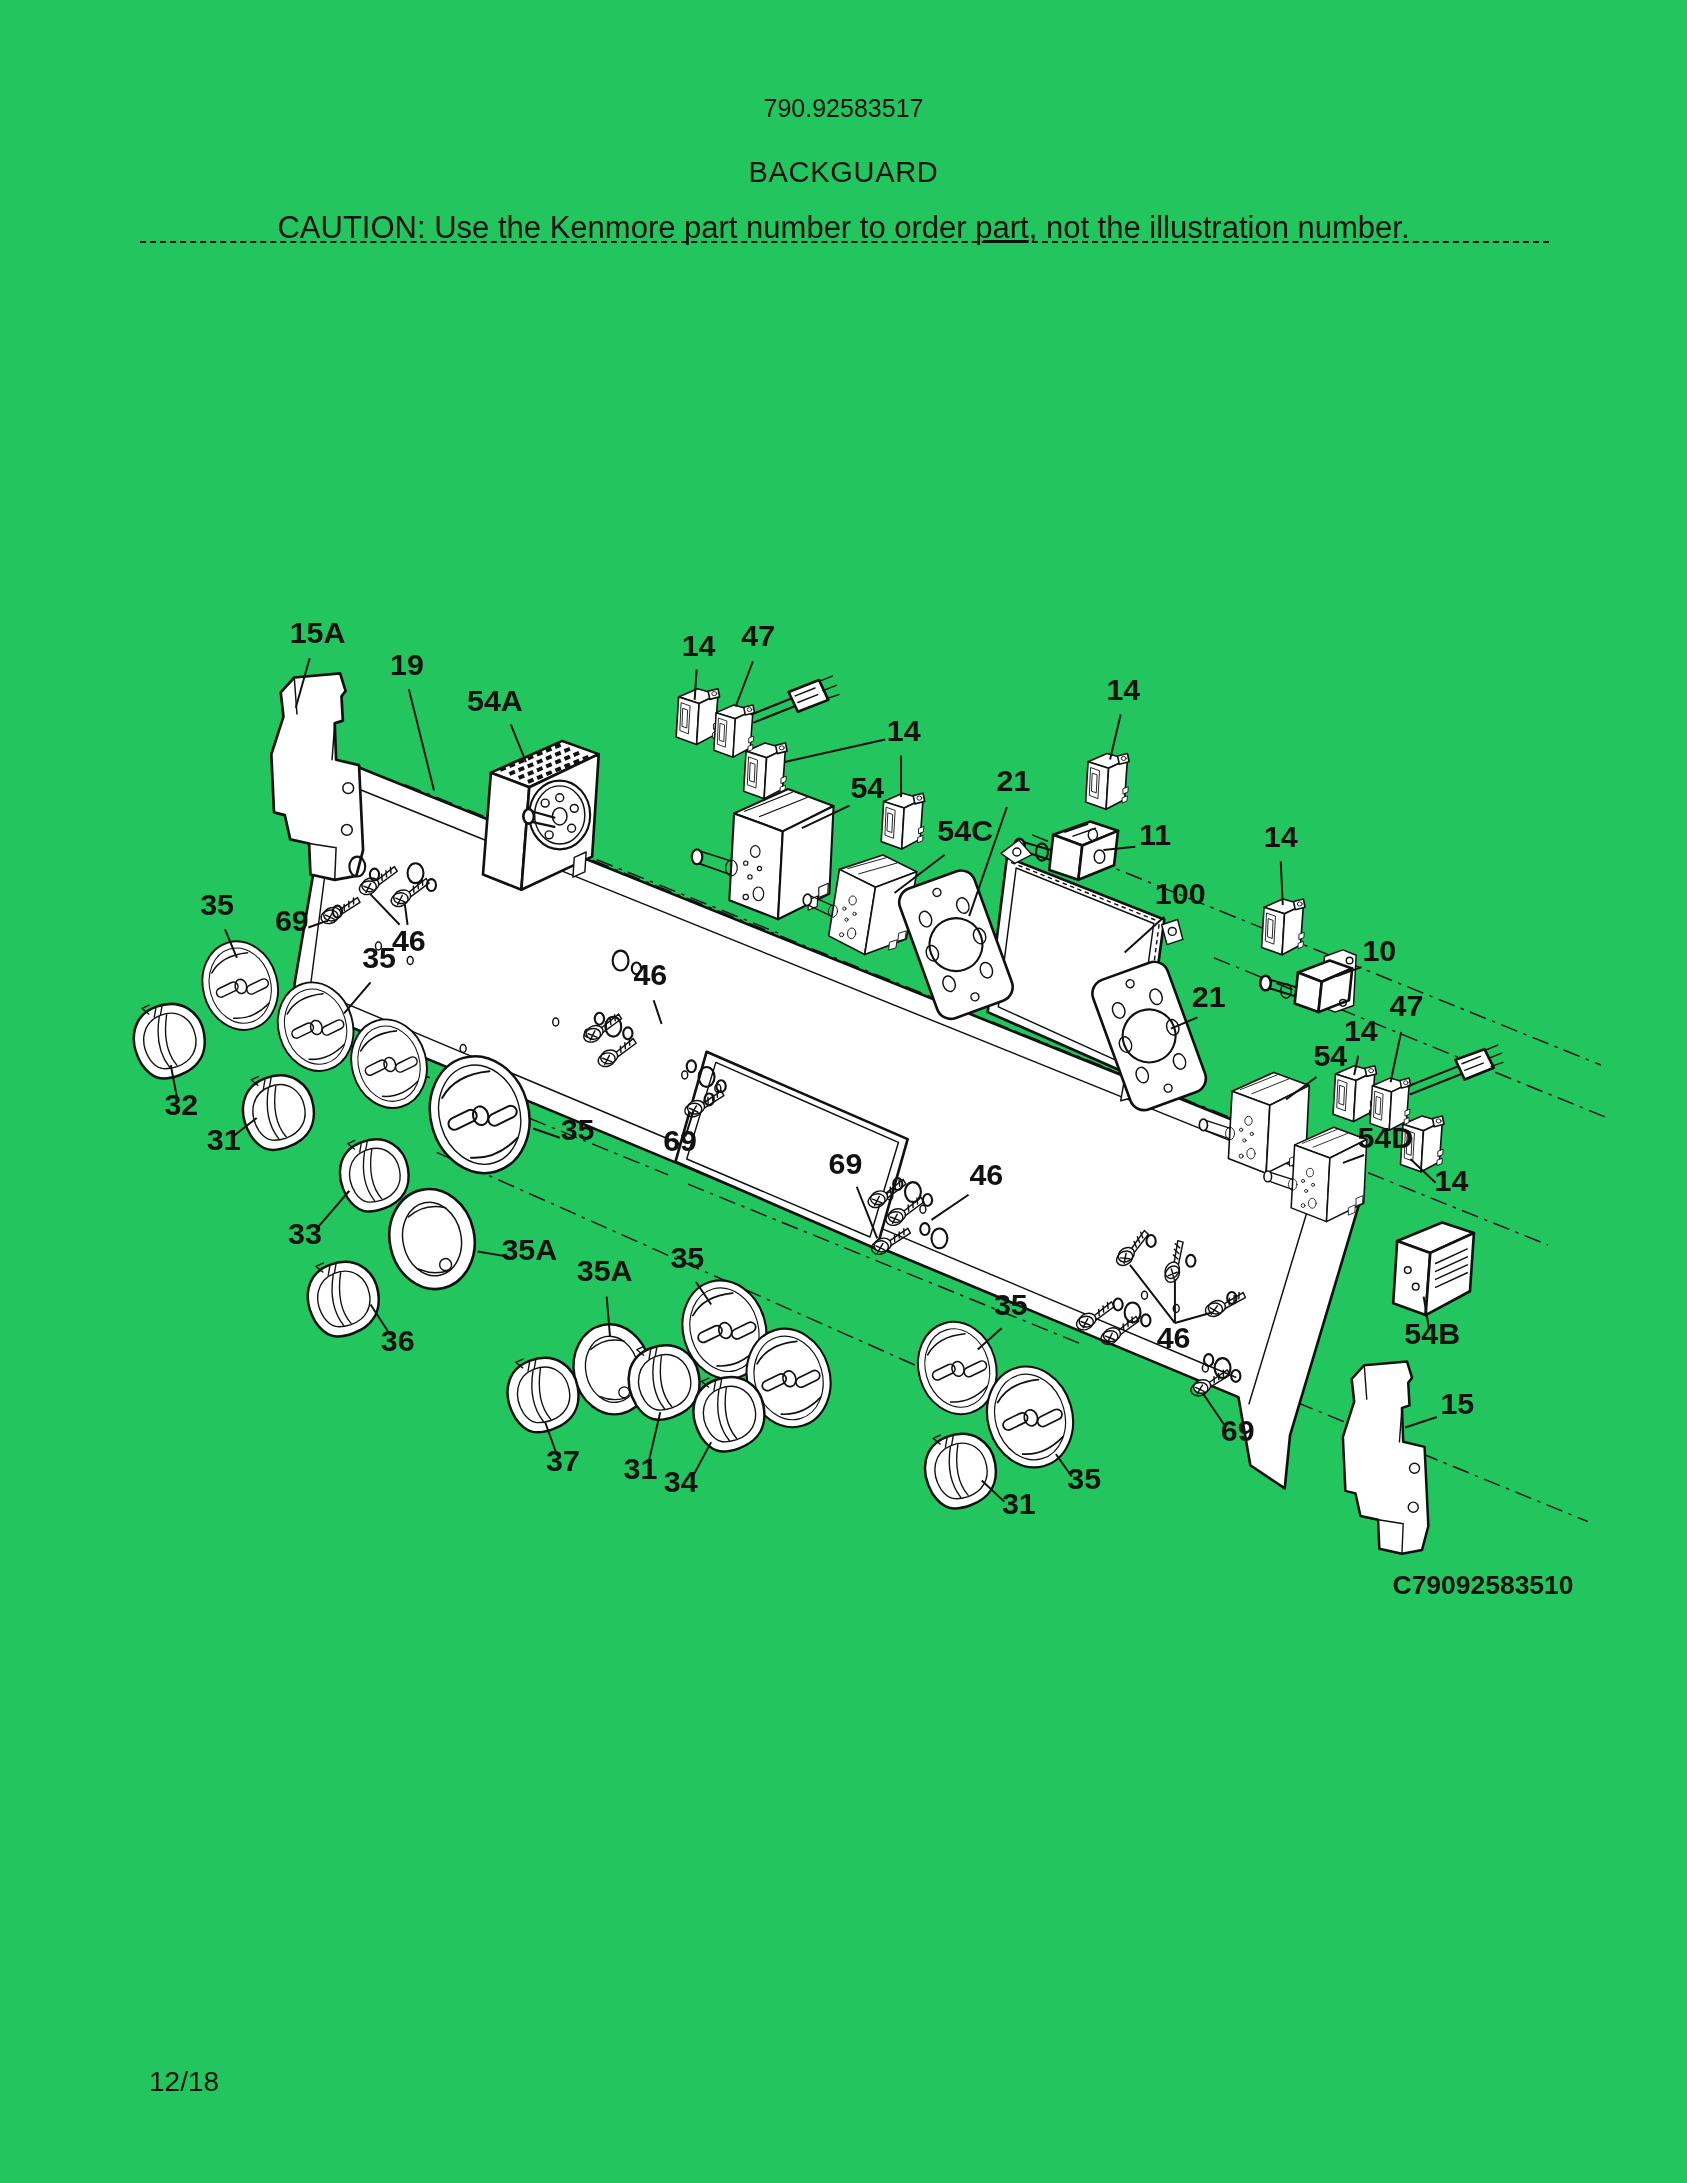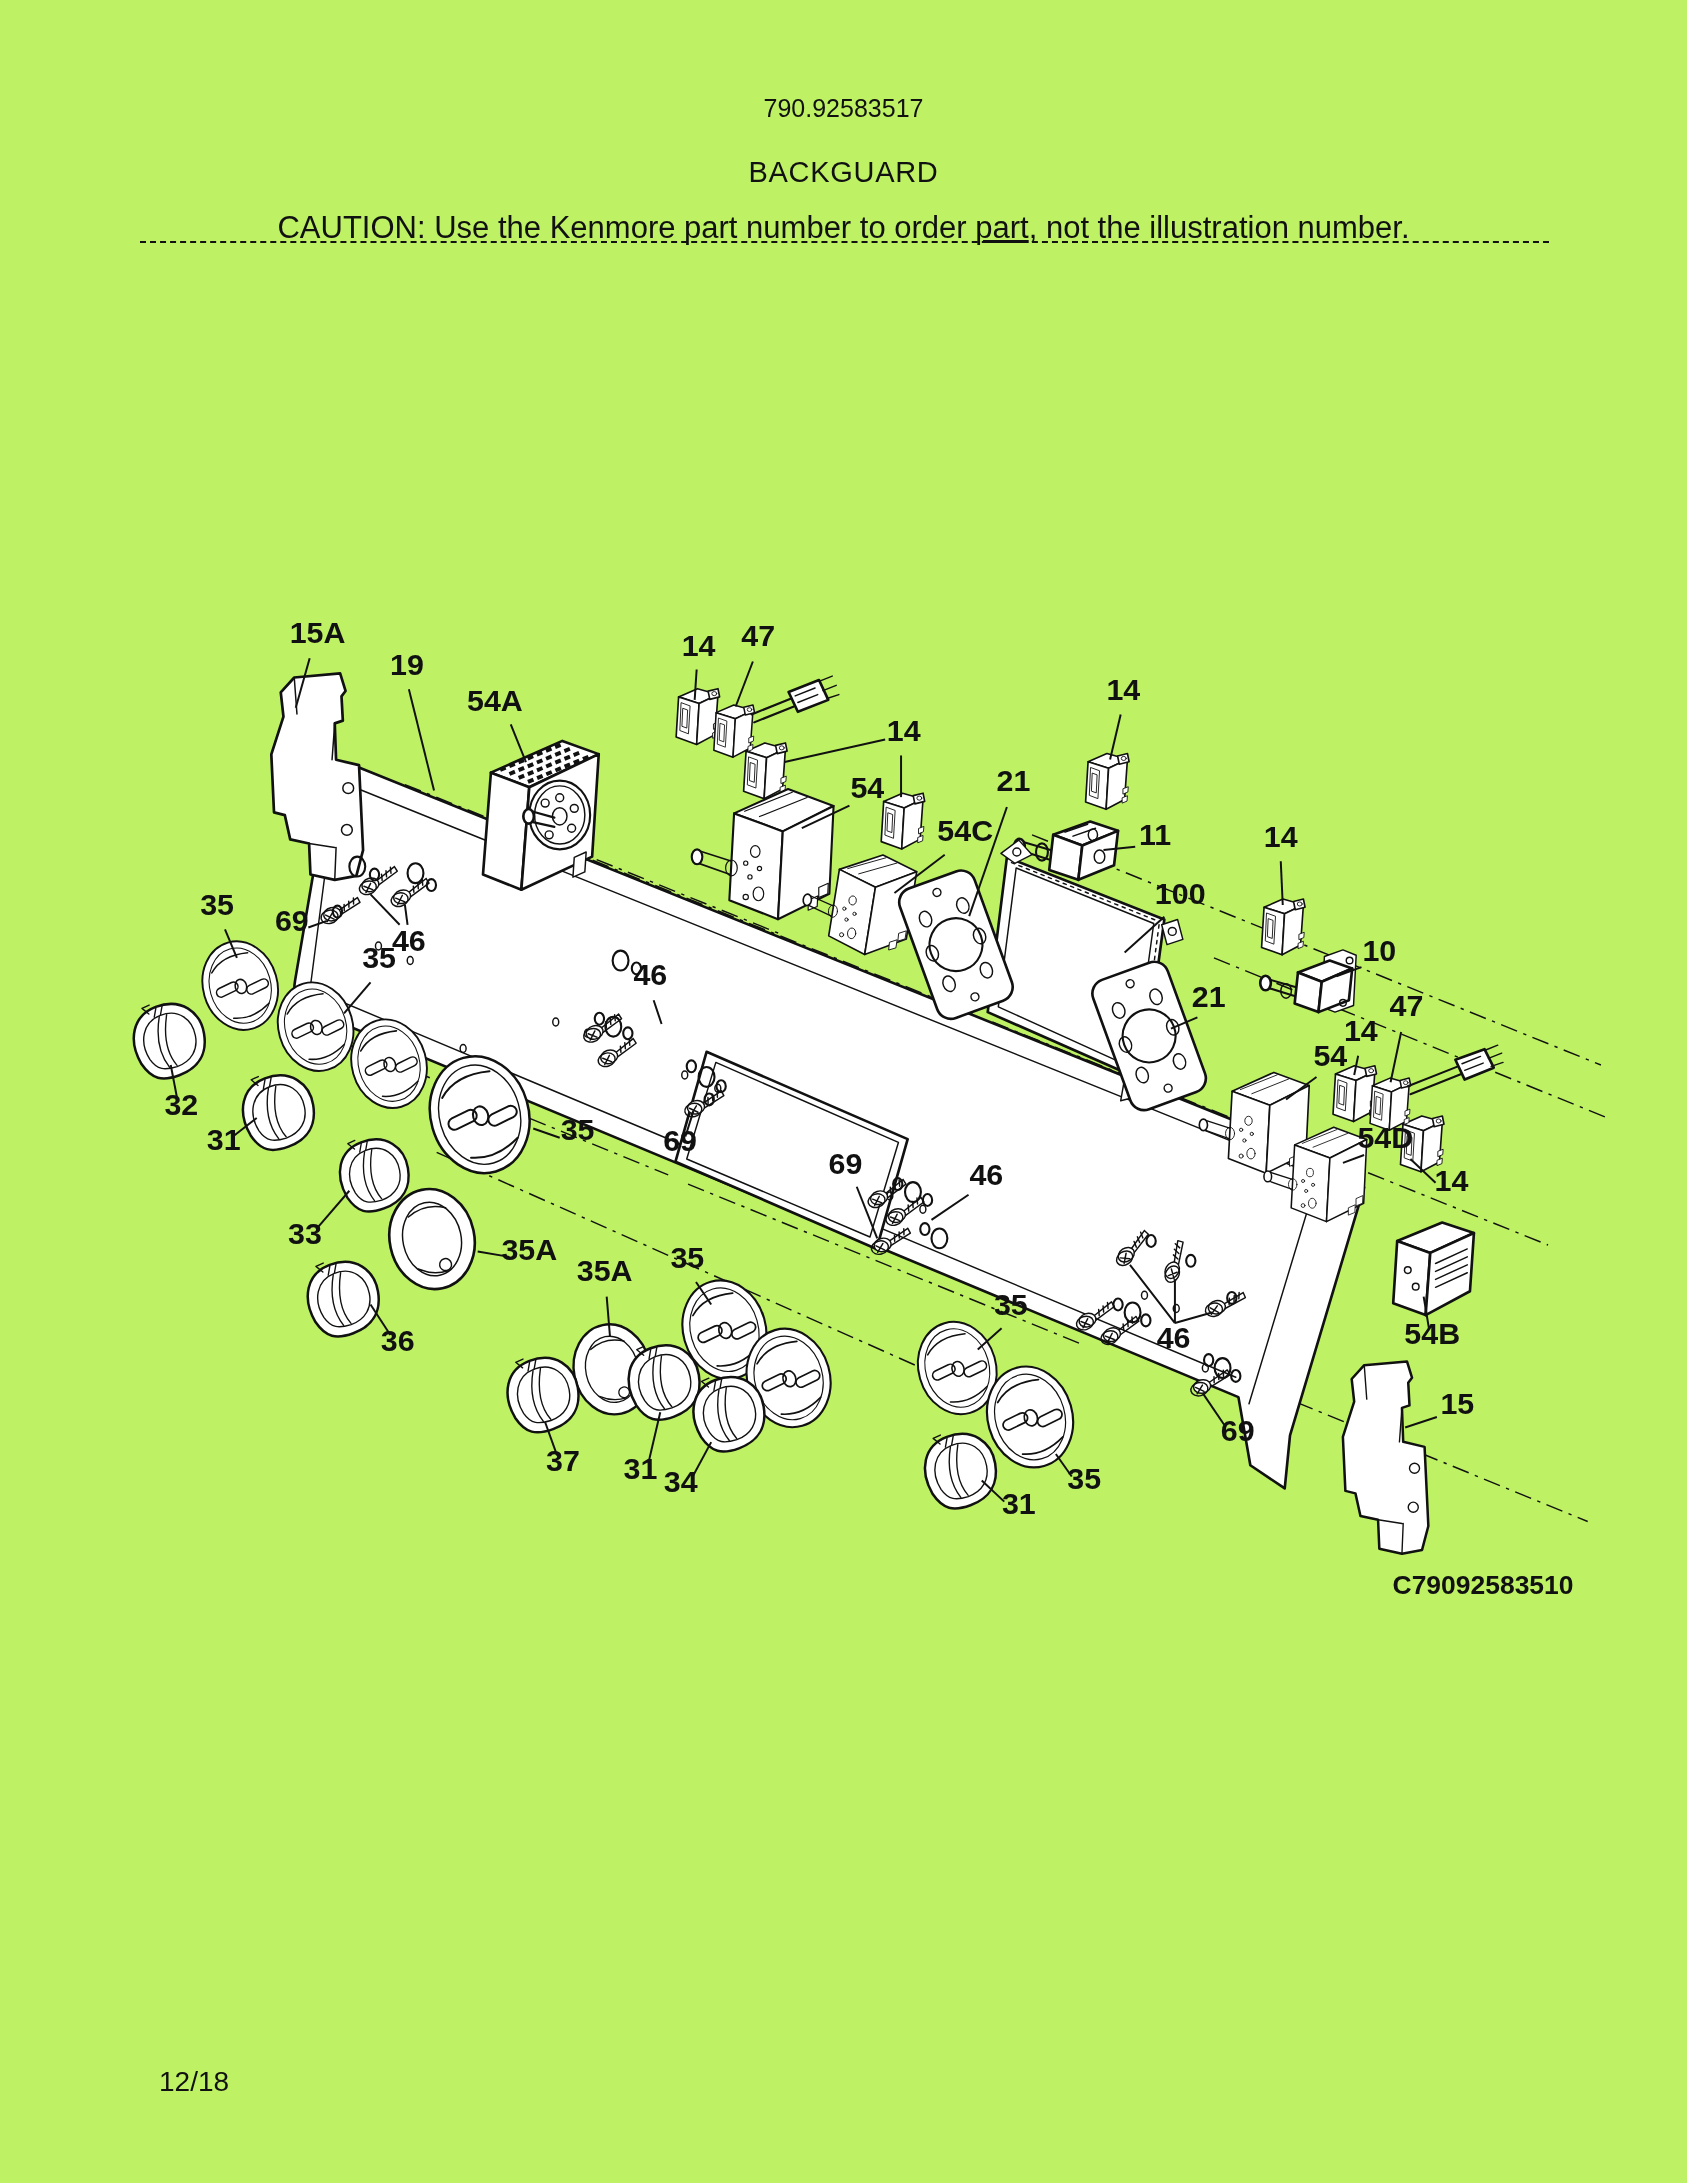--- a/index.html
+++ b/index.html
@@ -1,24 +1,24 @@
 <!DOCTYPE html>
 <html style="font-size:10.6px"><head>
 <meta charset="utf-8">
 <style>
   html,body{margin:0;padding:0;background:#ffffff;}
-  .page{position:relative;width:1687px;height:2183px;background:#bef264;overflow:hidden;
+  .page{position:relative;width:1687px;height:2183px;background:#22c55e;overflow:hidden;
         font-family:"Liberation Sans", sans-serif;color:#111;}
   .hdr{position:absolute;left:50%;transform:translateX(-50%);white-space:nowrap;}
   #model{top:94px;font-size:25px;}
   #title{top:156px;font-size:29px;font-weight:normal;letter-spacing:0.7px;}
   #caution{top:210px;font-size:31px;}
   #caution .u{text-decoration:underline;}
   #rule{position:absolute;top:241px;left:140px;width:1409px;border-top:2.6px dashed #111;}
-  #pagenum{position:absolute;left:159px;top:2066px;font-size:28px;text-align:right;}
+  #pagenum{position:absolute;left:149px;top:2066px;font-size:28px;text-align:right;}
   svg{position:absolute;left:0;top:0;}
   .p{fill:#fff;stroke:#111;stroke-width:4;stroke-linejoin:round;}
   .pn{fill:none;stroke:#111;stroke-width:3.2;stroke-linejoin:round;stroke-linecap:round;}
   .t{stroke-width:2.2;}
   .ld{stroke:#111;stroke-width:3;fill:none;}
   .dash{stroke:#111;stroke-width:2.2;fill:none;stroke-dasharray:26 10 5 10;}
   .co{font:bold 46px "Liberation Sans", sans-serif;fill:#111;text-anchor:middle;}
   .ft{font:bold 40px "Liberation Sans", sans-serif;fill:#111;}
   .vent{stroke:#111;stroke-width:6;stroke-dasharray:9 6;fill:none;}
 </style>

